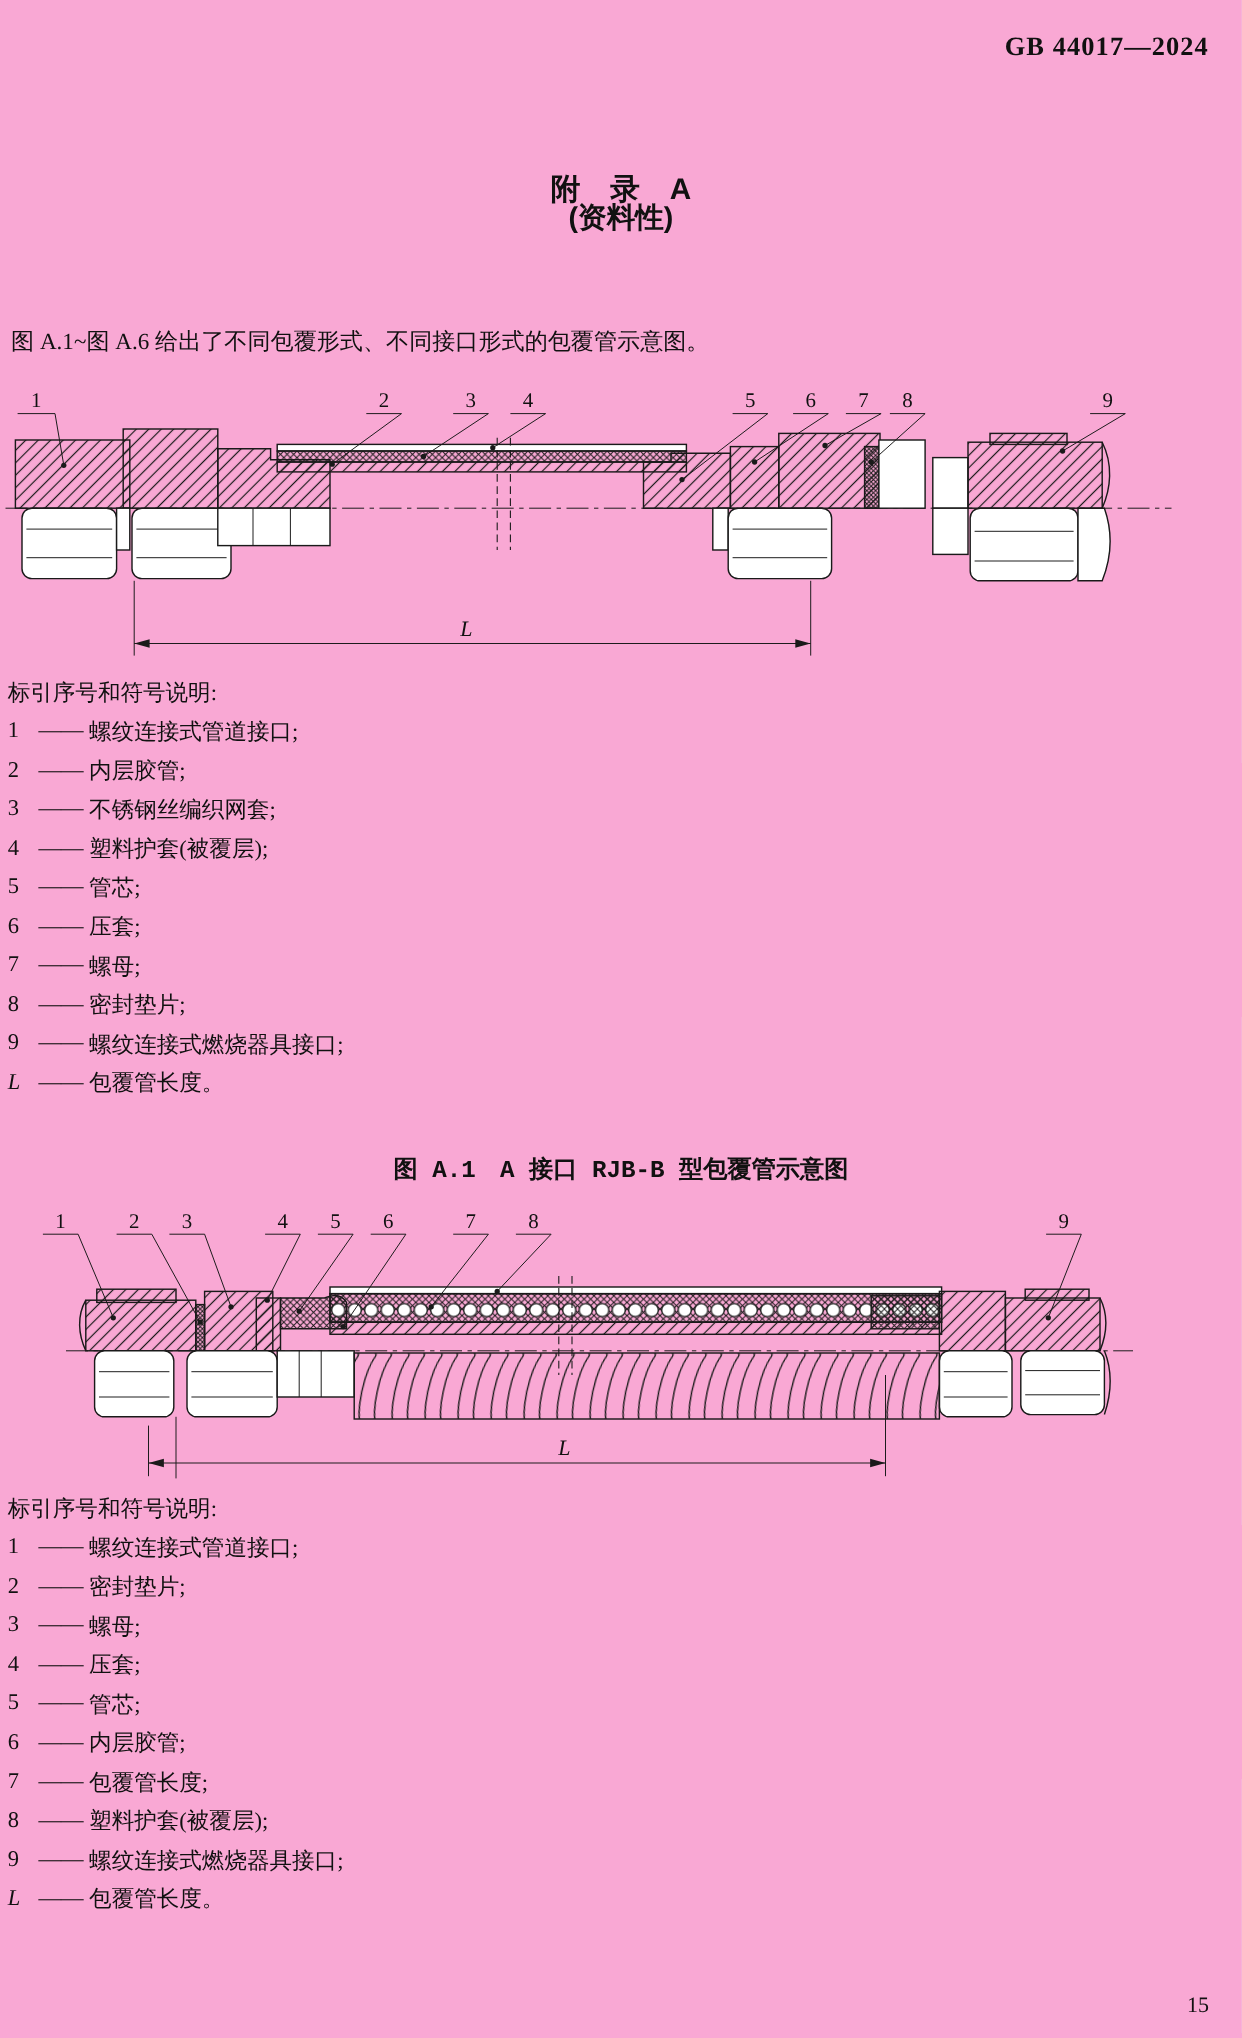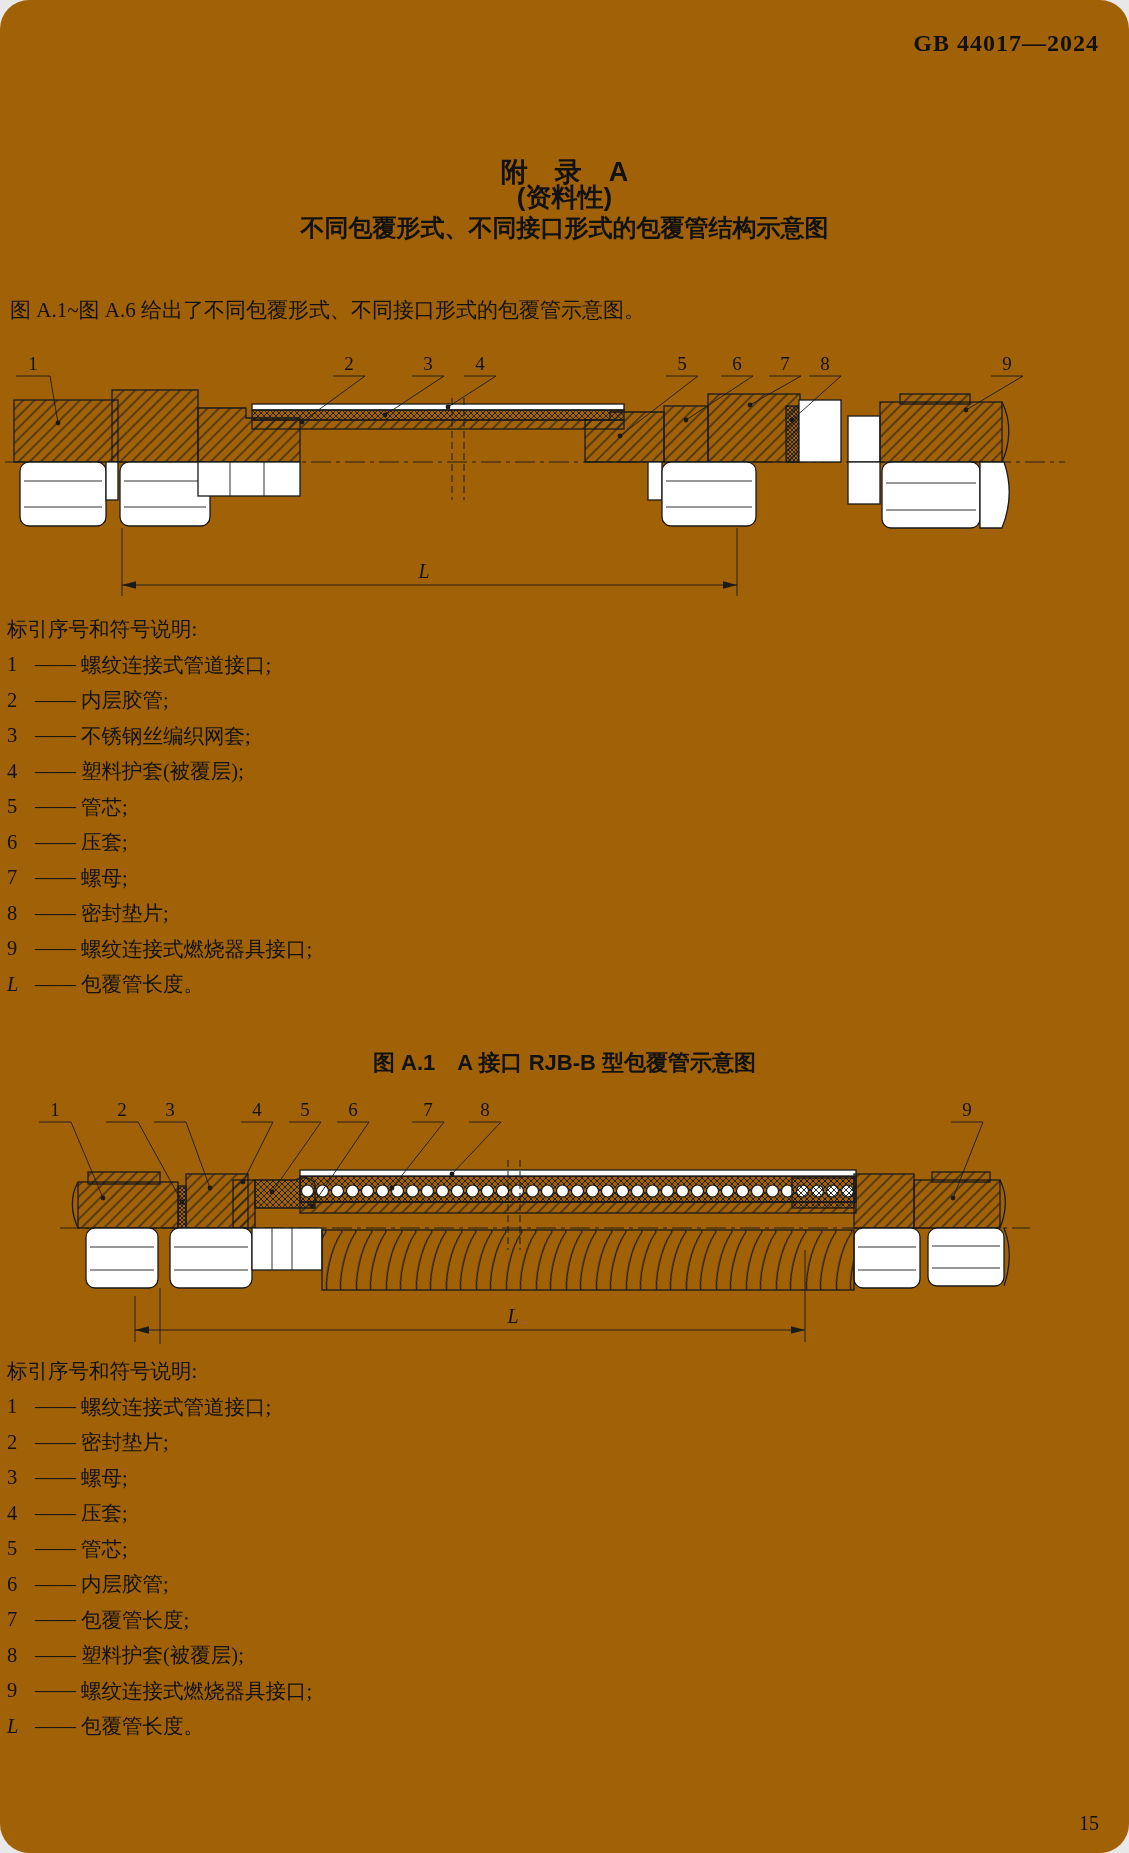--- a/index.html
+++ b/index.html
@@ -1,55 +1,54 @@
 <!DOCTYPE html>
 <html><head>
 <meta charset="utf-8">
 <style>
   html,body{margin:0;padding:0;background:#e8e8e8;}
-  .page{position:relative;width:1129px;height:1853px;margin:0 auto;background:#a16207;
-        font-family:"Liberation Serif","DejaVu Serif",serif;color:#111;overflow:hidden;border-radius:29px;}
+  .page{position:relative;width:1129px;height:1853px;margin:0 auto;background:#f9a8d4;
+        font-family:"Liberation Serif","DejaVu Serif",serif;color:#111;overflow:hidden;}
   .hd{position:absolute;top:30px;right:30px;font-weight:bold;font-size:24px;letter-spacing:1px;}
   .t1{position:absolute;top:133px;left:0;width:100%;text-align:center;
       font-family:"Liberation Sans","DejaVu Sans",sans-serif;font-weight:bold;font-size:27px;margin-top:21px;}
   .t2{position:absolute;top:180px;left:0;width:100%;text-align:center;
       font-family:Liberation Sans, sans-serif;font-weight:bold;font-size:26px;}
   .t3{position:absolute;top:212px;left:0;width:100%;text-align:center;
       font-family:"Liberation Sans","DejaVu Sans",sans-serif;font-weight:bold;font-size:24px;}
   .intro{position:absolute;top:296px;left:10px;font-size:21px;}
   .fig{position:absolute;left:0;width:1129px;height:258px;}
   #fig1{top:350px;} #fig2{top:1100px;}
   .legend{position:absolute;left:7px;font-size:20.5px;}
   #lg1{top:610px;} #lg2{top:1352px;}
   .lg-head{height:37px;display:flex;align-items:center;}
   .lg-row{height:35.5px;display:flex;align-items:center;}
   .sym{width:28px;} .sym.it{font-style:italic;}
   .dash{width:46px;}
   .cap{position:absolute;left:0;width:100%;text-align:center;
        font-family:"Liberation Sans","DejaVu Sans",sans-serif;font-weight:bold;font-size:22px;}
-  #cap1{top:1048px;} #cap2{top:1758px;}
+  #cap1{top:1048px;font-family:Liberation Mono, monospace;} #cap2{top:1758px;}
   .pgnum{position:absolute;top:1812px;right:30px;font-size:20px;}
   
   .k{stroke:#1a1a1a;stroke-width:1.3;}
   .t{stroke:#1a1a1a;stroke-width:0.9;}
   .cl{stroke:#1a1a1a;stroke-width:0.9;stroke-dasharray:20 5 4 5;}
   .bk{stroke:#1a1a1a;stroke-width:1;stroke-dasharray:7 4;}
   .co{font-family:"Liberation Serif","DejaVu Serif",serif;font-size:19px;fill:#111;}
   .dim{font-family:"Liberation Serif","DejaVu Serif",serif;font-style:italic;font-size:20px;fill:#111;}
 </style>
 </head>
 <body>
 
 <div class="page">
 
   <div class="hd">GB 44017—2024</div>
 
   <div class="t1">附　录　A</div>
   <div class="t2">(资料性)</div>
-  <div class="t3">不同包覆形式、不同接口形式的包覆管结构示意图</div>
   <div class="intro">图 A.1~图 A.6 给出了不同包覆形式、不同接口形式的包覆管示意图。</div>
 
   <svg id="fig1" class="fig" viewBox="0 0 1129 258">
     <defs>
       <pattern id="hA" width="8" height="8" patternUnits="userSpaceOnUse" patternTransform="rotate(45)">
         <line x1="4" y1="0" x2="4" y2="8" stroke="#1a1a1a" stroke-width="1.1"></line>
       </pattern>
       <pattern id="xA" width="6" height="6" patternUnits="userSpaceOnUse">
         <path d="M0,0L6,6 M6,0L0,6" stroke="#1a1a1a" stroke-width="0.9" fill="none"></path>
       </pattern>

